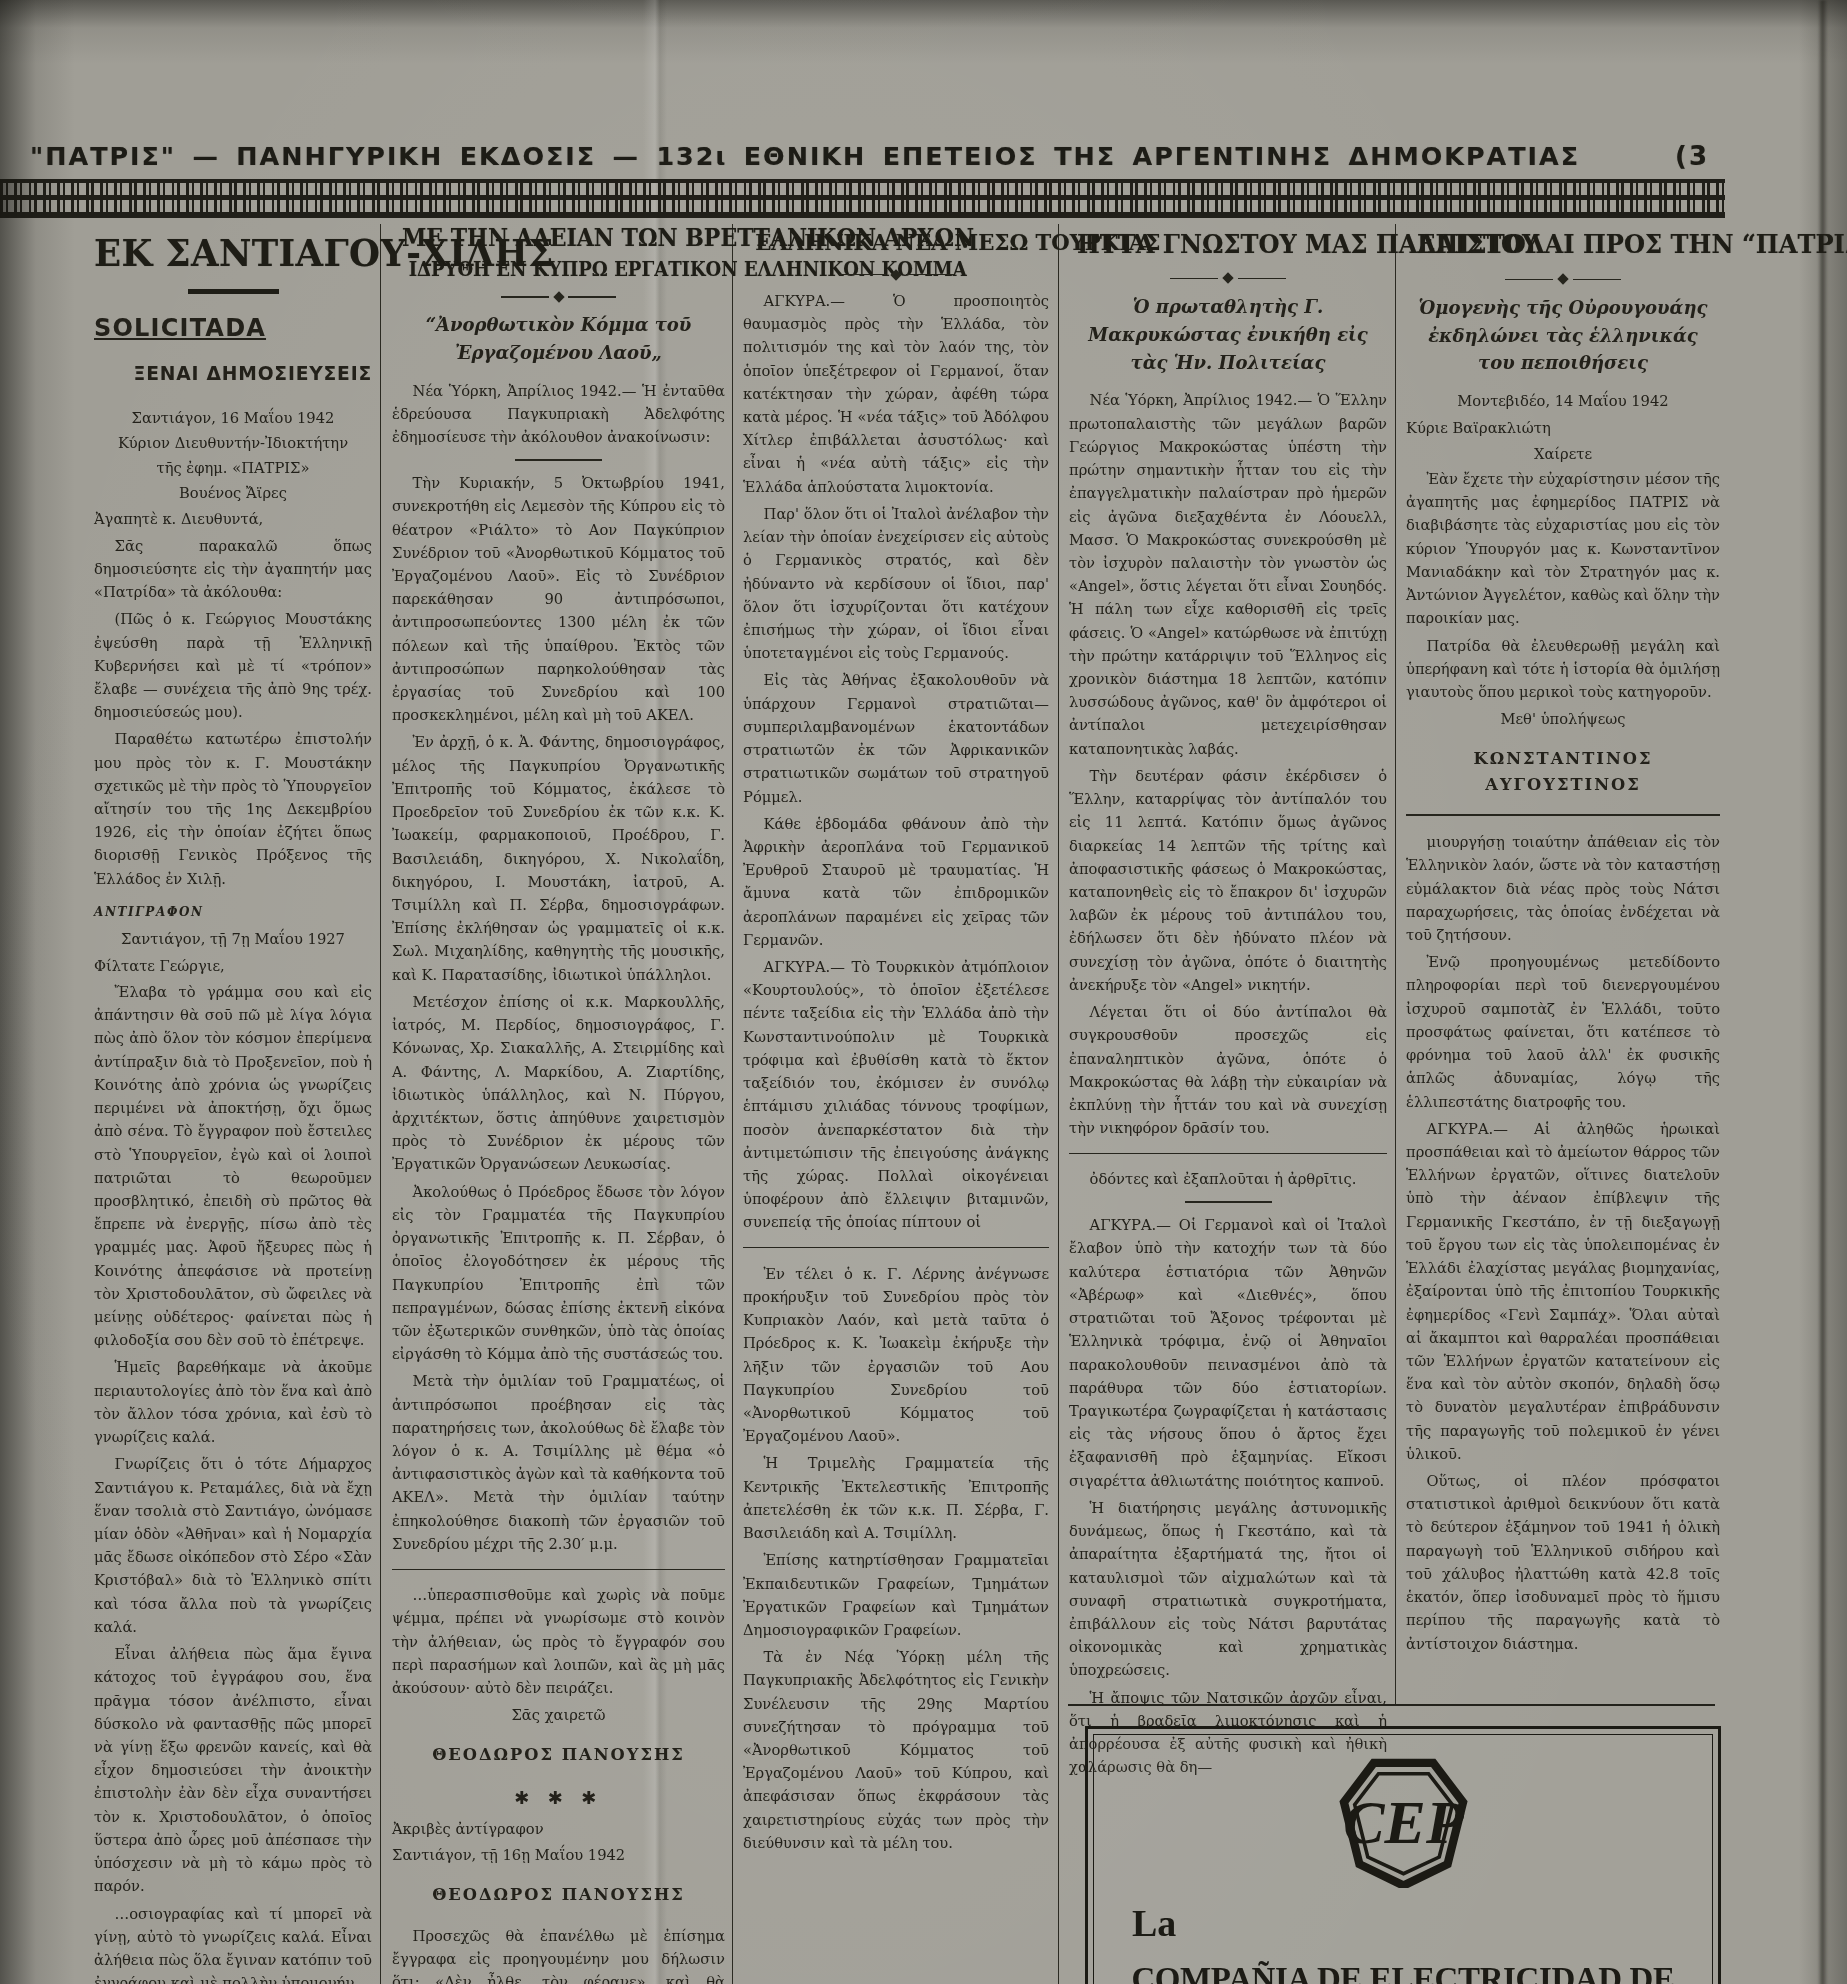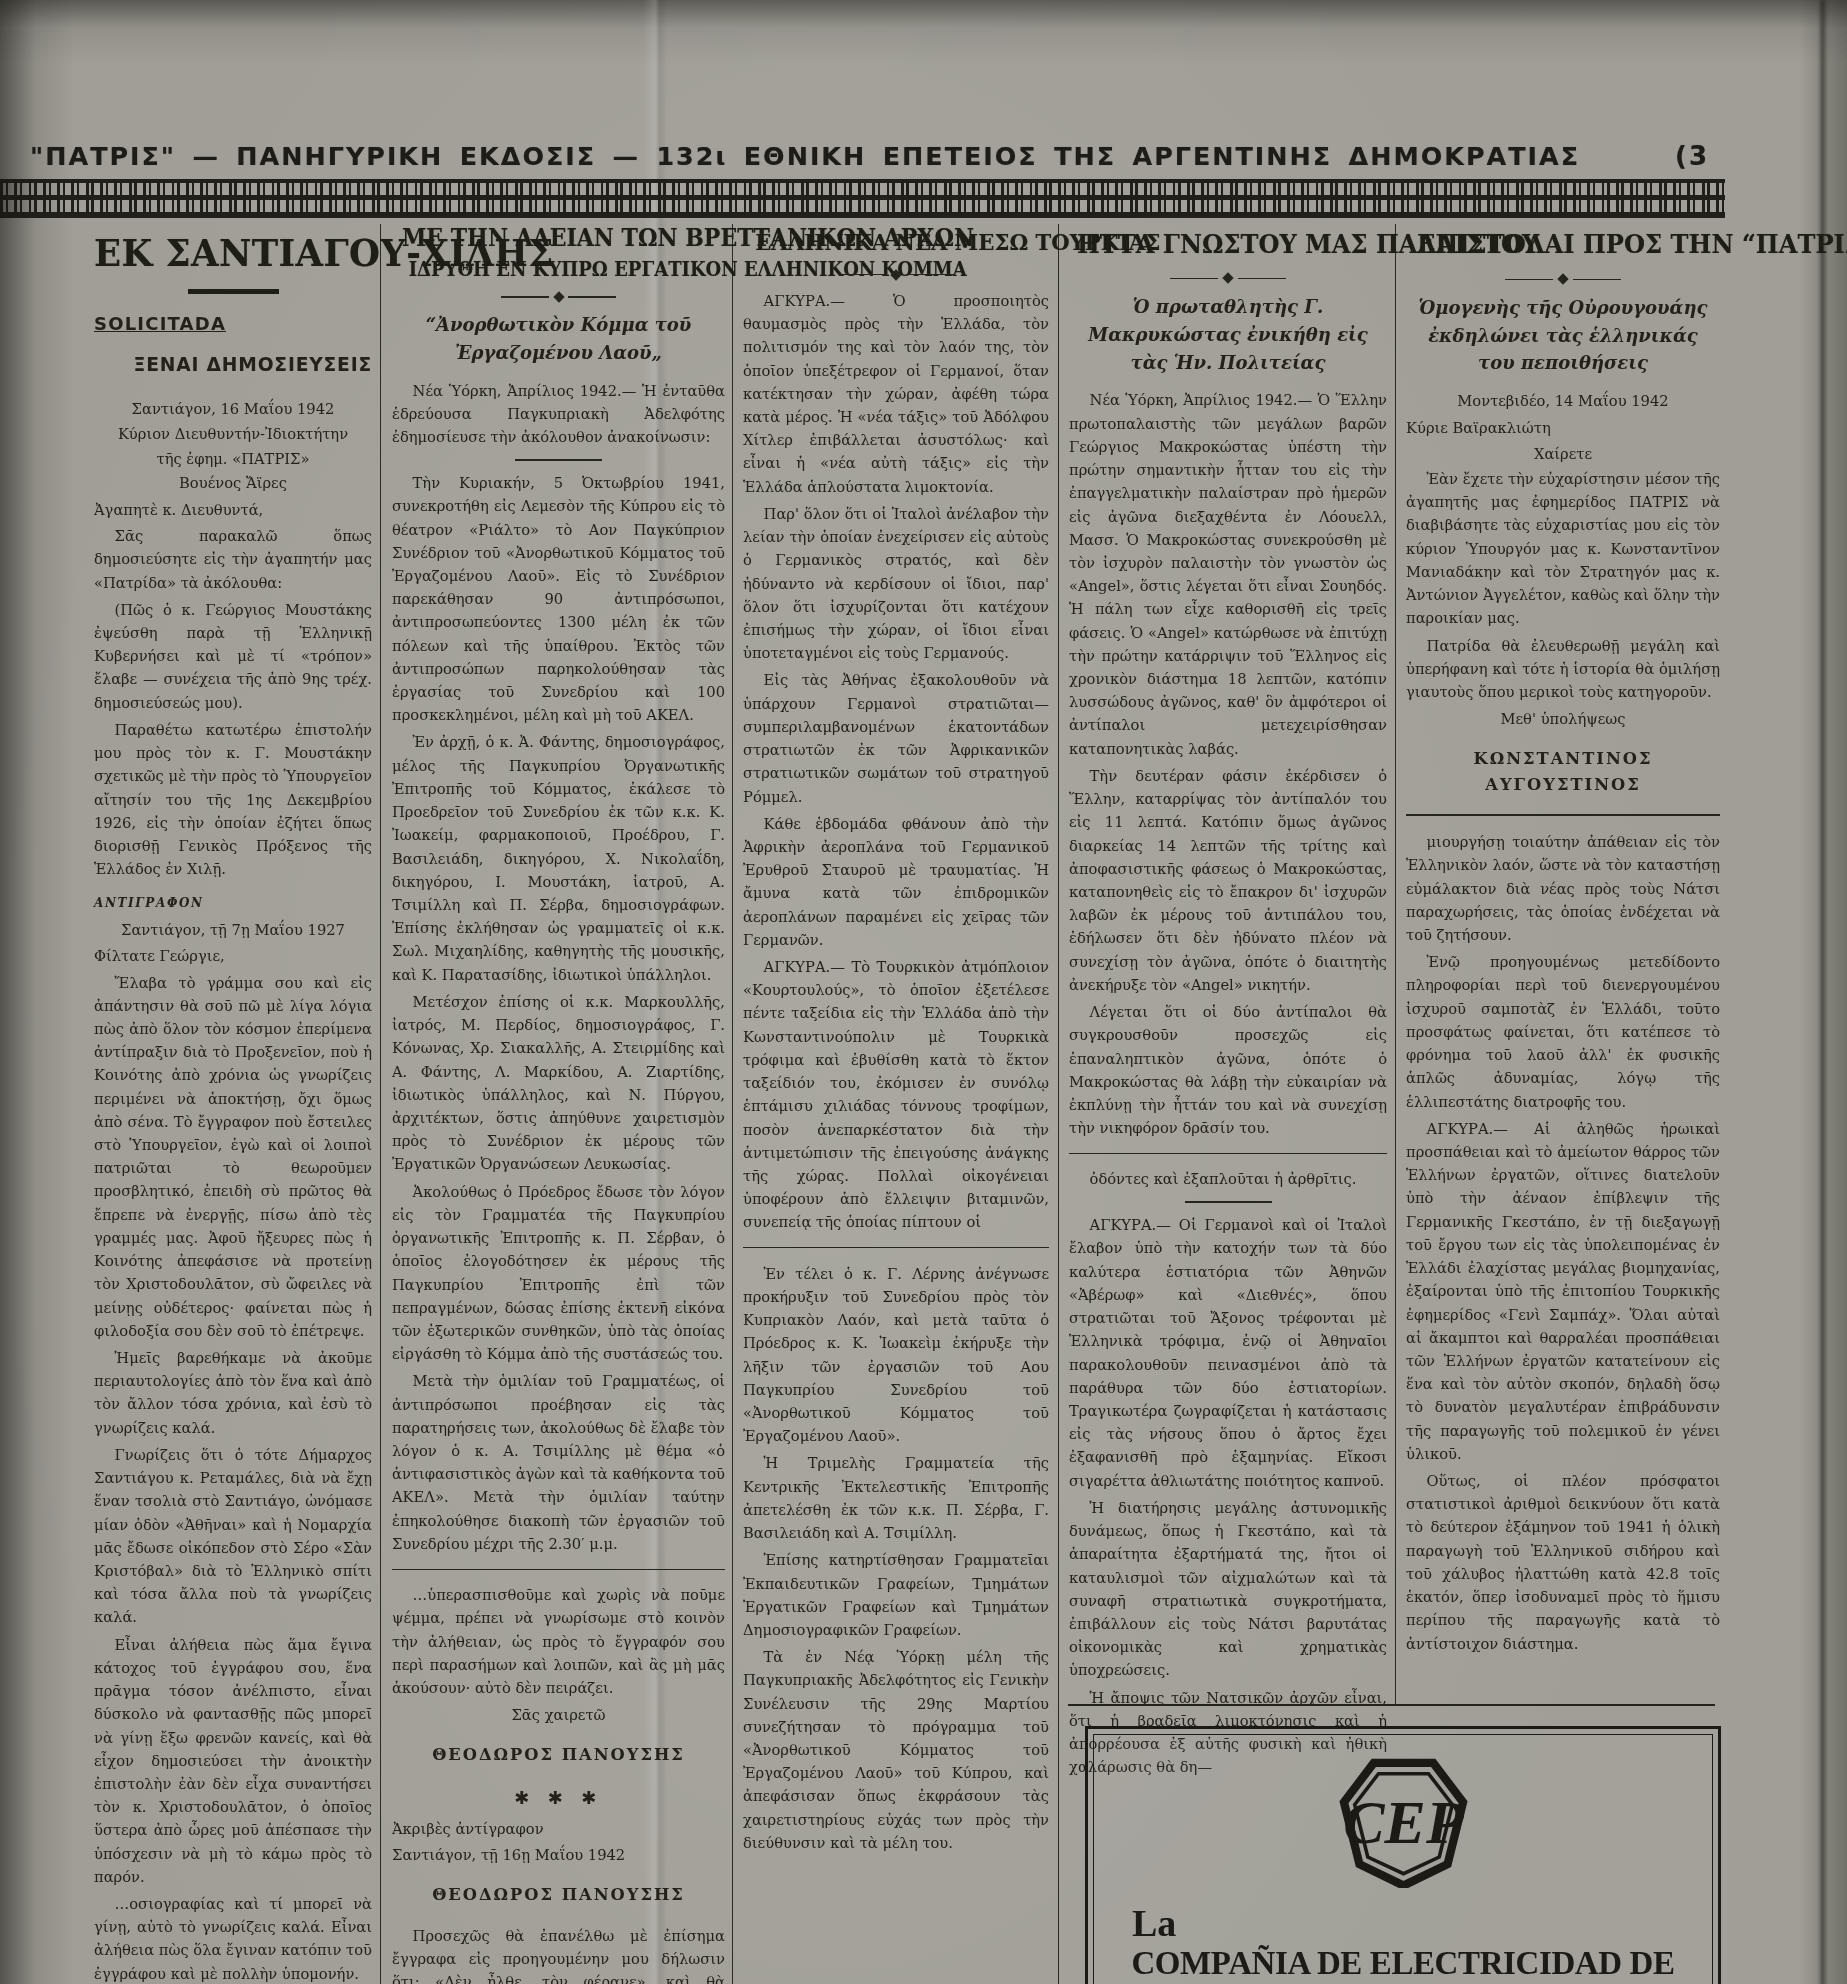--- a/index.html
+++ b/index.html
@@ -65,21 +65,21 @@
   .col .blk-left{text-align:left;margin:3.2px 0;}
   .col .blk-sig{text-align:center;font-weight:bold;font-size:16.3px;letter-spacing:2px;margin:16px 0;}
   .col .blk-rule{border-top:1.2px solid #26251d;margin:13.5px 0;}
   .col .blk-thickrule{border-top:2.4px solid #26251d;margin:14.3px 0;}
   .col .blk-shortrule{width:87px;border-top:2px solid #26251d;margin:10.3px auto;}
   .col .blk-stars{text-align:center;font-size:18px;letter-spacing:6.4px;margin:4px 0;}
 
   h1,h2{margin:0;font-family:"DejaVu Serif", serif;color:#1e1d16;text-shadow:0 0 0.8px rgba(30,28,20,.4);}
   .h-santiago{font-size:37px;letter-spacing:0.4px;text-align:center;white-space:nowrap;transform:scale(.96,1);transform-origin:left;}
   .head-dash{width:91px;height:5.6px;background:#1e1d16;margin:6.4px auto 16px;}
-  .kicker1{font-weight:bold;font-size:18px;letter-spacing:1.2px;text-decoration:underline;margin:2.4px 0 11px;text-align:left;font-family:"DejaVu Sans", sans-serif;}
+  .kicker1{font-weight:bold;font-size:24px;letter-spacing:1.2px;text-decoration:underline;margin:2.4px 0 11px;text-align:left;font-family:"DejaVu Sans", sans-serif;}
   .kicker2{font-weight:bold;font-size:18.7px;letter-spacing:0.8px;margin:0 0 17.5px;text-align:right;font-family:"DejaVu Sans", sans-serif;}
 
   .h-top{font-size:23.4px;text-align:center;line-height:1.25;letter-spacing:0;white-space:nowrap;transform:scale(.94,1);transform-origin:center;}
   .h-sub{font-size:20px;text-align:center;line-height:1.3;white-space:nowrap;transform:scale(.9,1);transform-origin:center;margin-top:3.2px;}
   .h-col3{font-size:23px;text-align:center;white-space:nowrap;transform:scale(.92,1);transform-origin:center;}
   .h-col4{font-size:25.4px;text-align:center;white-space:nowrap;transform:scale(.95,1);transform-origin:center;}
   .h-col5{font-size:26px;text-align:center;white-space:nowrap;transform:scale(.93,1);transform-origin:center;}
 
   .orn{display:flex;align-items:center;justify-content:center;gap:5.6px;margin:10.3px 0;}
   .orn::before,.orn::after{content:"";width:48px;height:1.6px;background:#26251d;}
@@ -87,21 +87,21 @@
   .deck{font-style:italic;font-weight:bold;font-size:18px;line-height:1.55;text-align:center;margin:4px 12px 12px;}
 
   
   .adbox{
     position:absolute;left:1085px;top:1726px;width:630px;height:900px;
     border:3.6px solid #1b1a14;background:rgba(255,255,255,.03);
   }
   .adbox::before{content:"";position:absolute;inset:4.8px;border:1.6px solid #1b1a14;pointer-events:none;}
   .ad-inner{position:absolute;inset:16px;font-family:"Liberation Serif", serif;color:#1c1b15;}
   .cep-logo{display:block;margin:12px auto 16px;}
-  .ad-la{font-size:38px;font-weight:bold;margin:4px 0 0 28px;line-height:1;}
+  .ad-la{font-size:38px;font-weight:bold;margin:4px 0 16px 28px;line-height:1;}
   .ad-co{font-size:34px;font-weight:bold;text-align:center;line-height:1.25;letter-spacing:-0.4px;white-space:nowrap;transform:scale(.97,1);transform-origin:center;}
 </style>
 </head>
 <body>
 
 <div class="page">
 
   <div class="fold-line"></div>
   <div class="crease"></div>
 

